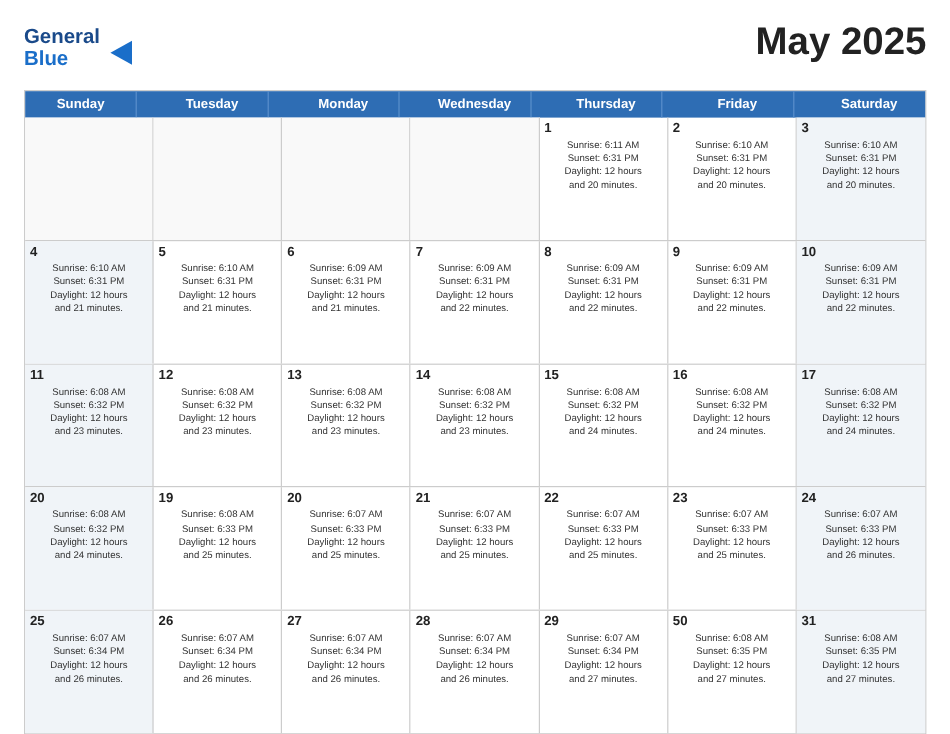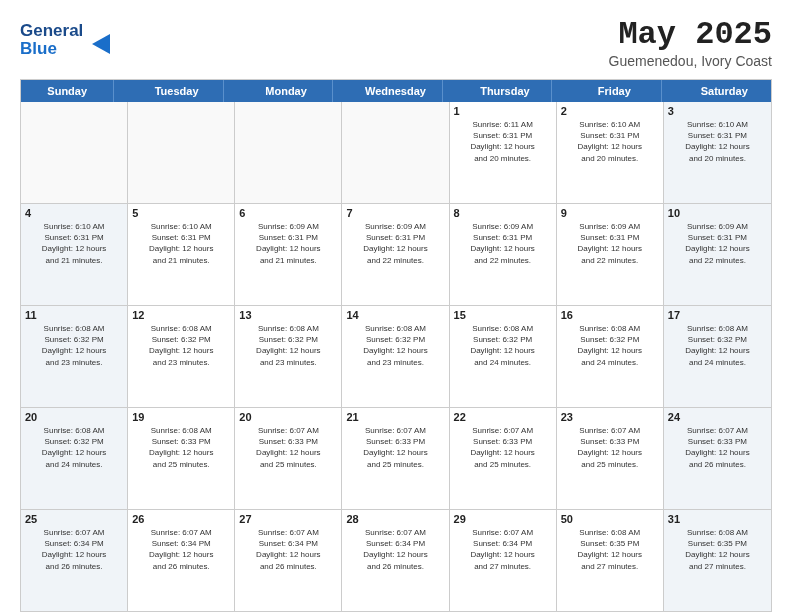--- a/index.html
+++ b/index.html
@@ -27,21 +27,20 @@
       display: flex;
       align-items: center;
     }
     .title-block {
       text-align: right;
     }
     .main-title {
       font-size: 32px;
       font-weight: bold;
       color: #222;
-      font-family: Liberation Mono, monospace;
     }
     .subtitle {
       font-size: 14px;
       color: #555;
     }
     .calendar {
       flex: 1;
       display: flex;
       flex-direction: column;
       border: 1px solid #ccc;
@@ -107,21 +106,20 @@
         <svg width="110" height="44" viewBox="0 0 110 44">
           <text x="0" y="20" font-family="Arial" font-size="17" font-weight="bold" fill="#1a4a8a">General</text>
           <text x="0" y="38" font-family="Arial" font-size="17" font-weight="bold" fill="#1a6ec9">Blue</text>
 
           <polygon points="72,28 90,18 90,38" fill="#1a6ec9"></polygon>
         </svg>
       </div>
     </div>
     <div class="title-block">
       <div class="main-title">May 2025</div>
-      <div class="subtitle">Guemenedou, Ivory Coast</div>
     </div>
   </div>
 
   <div class="calendar">
     <div class="cal-header">
     <div class="cal-header-cell">Sunday</div>
         <div class="cal-header-cell">Tuesday</div>
         <div class="cal-header-cell">Monday</div>
         <div class="cal-header-cell">Wednesday</div>
         <div class="cal-header-cell">Thursday</div>

